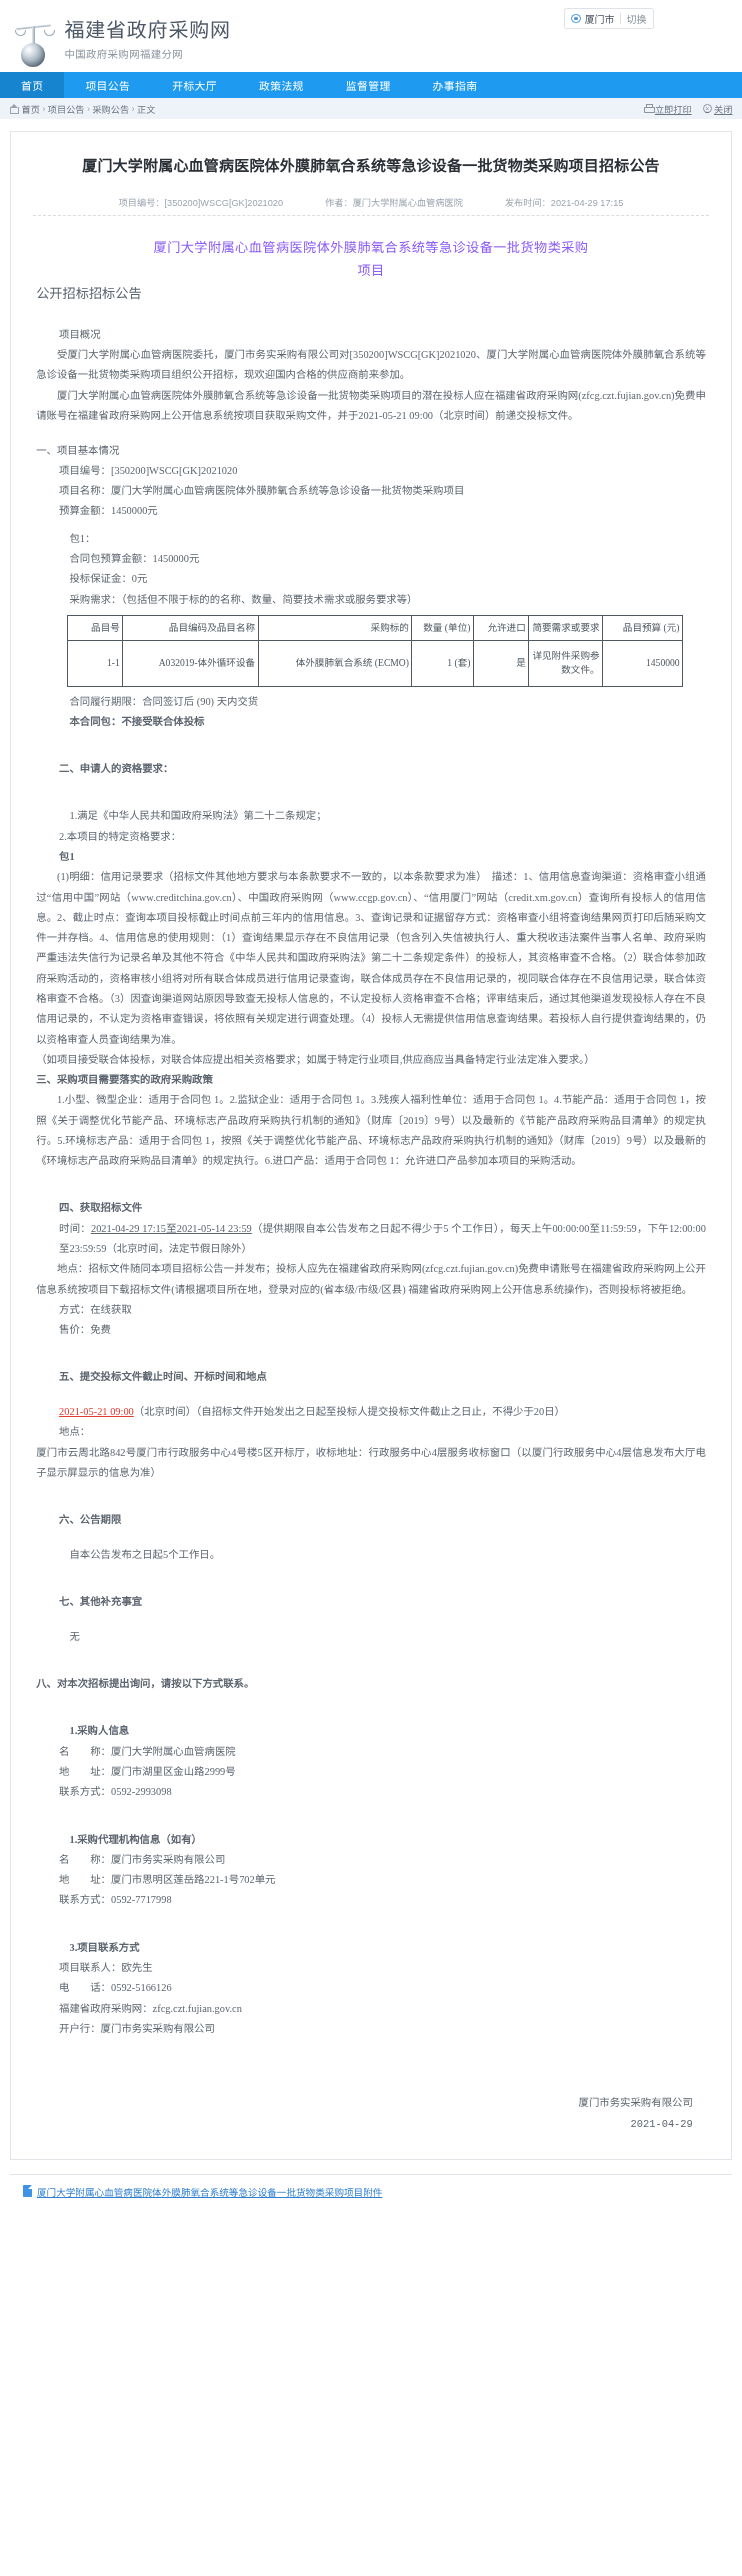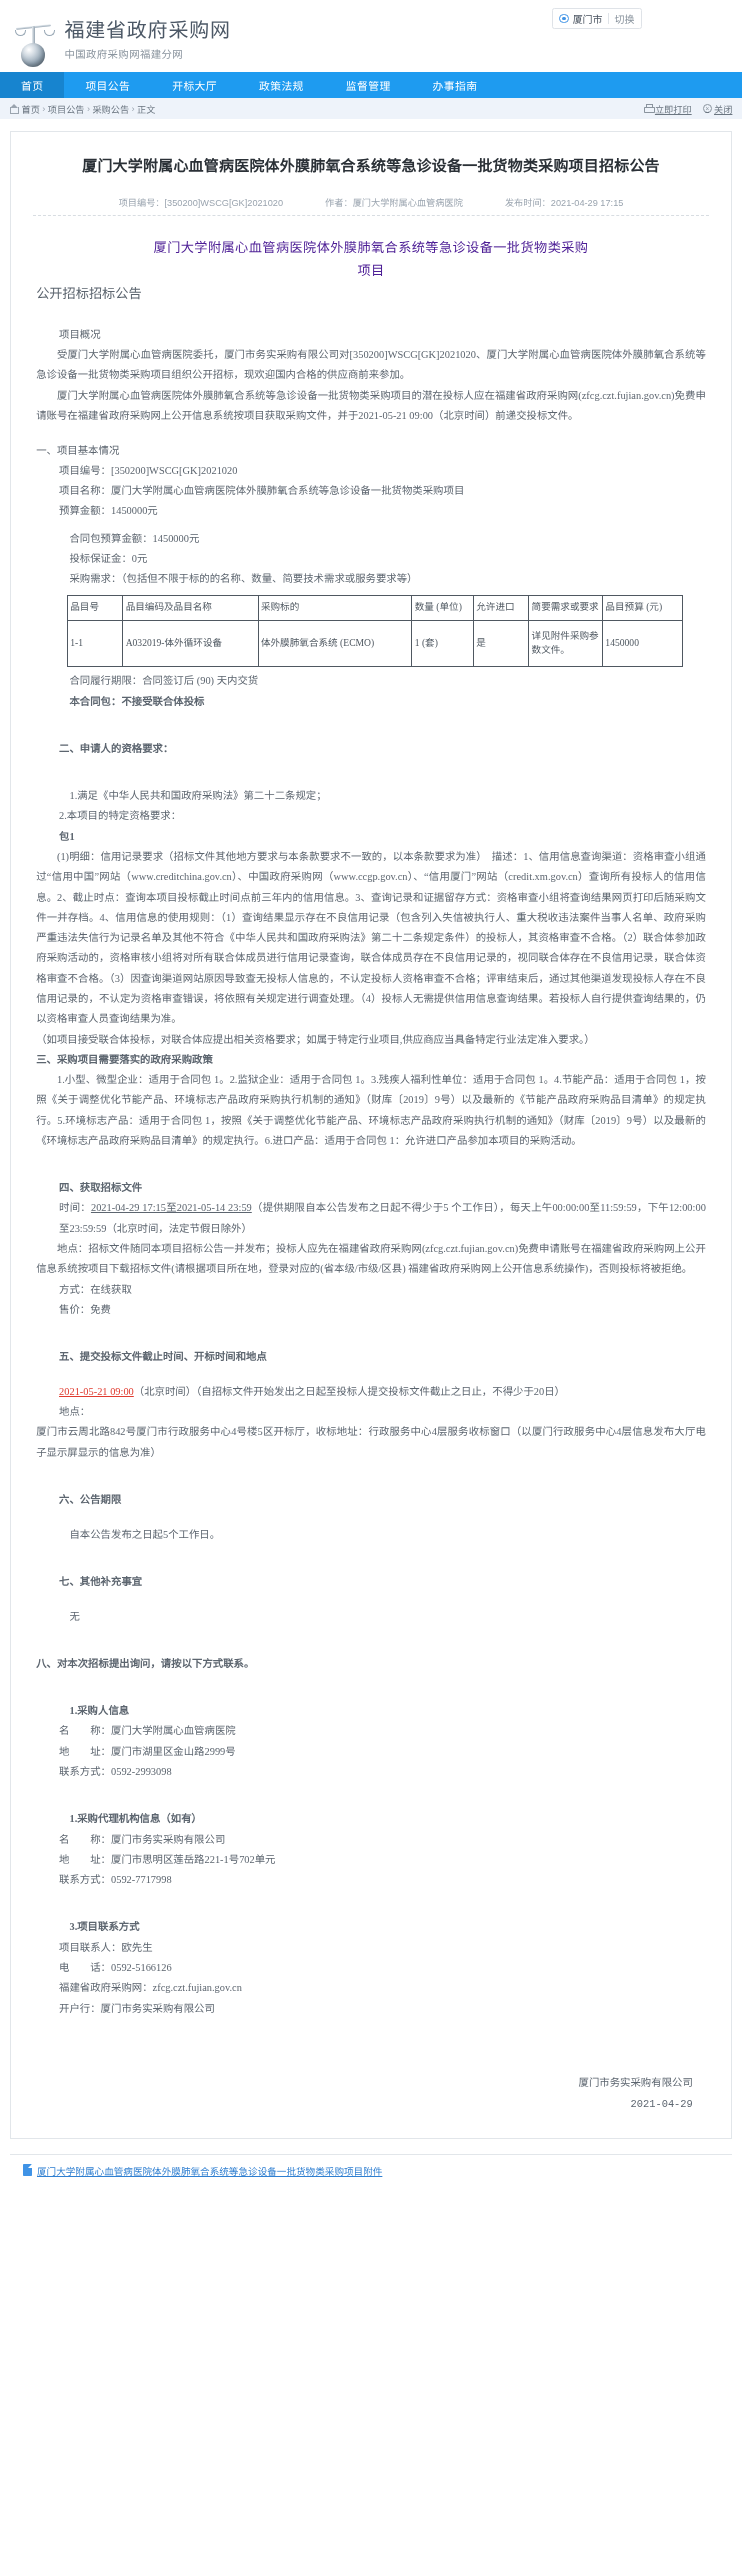--- a/index.html
+++ b/index.html
@@ -50,21 +50,21 @@
   .logo-emblem .pan-r { left:30px; }
   .logo-text { margin-left: 8px; padding-top: 3.2px; }
   .site-title {
     font-size: 20px; color: #4c5866; letter-spacing: 0.8px;
     line-height: 1.15; font-weight: 400;
   }
   .site-subtitle {
     font-size: 10.4px; color: #8a949e; margin-top: 4px; letter-spacing: 0.4px;
   }
   .city-box {
-    position:absolute; right: 100px; top: 8px;
+    position:absolute; right: 88px; top: 8px;
     display:flex; align-items:center;
     border: 0.8px solid #dfe3e8; border-radius: 2.4px;
     height: 21px; padding: 0 6.4px; background:#fff;
   }
   .city-pin {
     width: 9.6px; height: 9.6px; border: 1.3px solid #3f93e6; border-radius: 50%;
     position: relative; margin-right: 4px; flex:0 0 auto;
   }
   .city-pin::after{
     content:""; position:absolute; left:2.4px; top:2.4px; width:3.2px; height:3.2px;
@@ -153,21 +153,21 @@
 
   
   .doc {
     font-family: "Liberation Serif", "DejaVu Serif", serif;
     color: #5c656f;
     font-size: 10.4px;
     line-height: 1.95;
     padding: 21px 3.2px 16px 3.2px;
   }
   .doc-title {
-    text-align:center; font-size: 13.2px; color:#4c1d95;
+    text-align:center; font-size: 13.2px; color:#8b5cf6;
     line-height:1.6; margin-bottom: 1.6px; letter-spacing:0.4px;
   }
   .doc-subtitle {
     text-align:left; font-size: 13.2px; color:#5c656f;
     line-height:1.6; margin-bottom: 21px;
   }
   .p { margin: 0; text-indent: 2em; text-align: justify; }
   .p-flat { margin: 0; text-indent: 0; text-align: justify; }
   .sec-head { margin: 0; text-indent: 0; }
   .blank { height: 14.4px; }
@@ -183,21 +183,21 @@
   .goods-table {
     border-collapse: collapse;
     width: 92%;
     margin: 4.8px 0 4.8px 3.2em;
     font-family: "Liberation Serif","DejaVu Serif",serif;
     font-size: 9.6px;
     color:#4f5861;
   }
   .goods-table th, .goods-table td {
     border: 0.8px solid #4f5861;
-    text-align:left;
+    text-align:right;
     vertical-align: middle;
     padding: 4.8px 2.4px;
     line-height: 1.5;
   }
   .goods-table th { font-weight: normal; }
   .goods-table td.tall { height: 46px; }
 
   
   .sign {
     text-align: right; padding-right: 13px;
@@ -309,20 +309,21 @@
 
     <div class="blank"></div>
 
     <p class="sec-head">一、项目基本情况</p>
     <p class="p ind1">项目编号：[350200]WSCG[GK]2021020</p>
     <p class="p ind1">项目名称：厦门大学附属心血管病医院体外膜肺氧合系统等急诊设备一批货物类采购项目</p>
     <p class="p ind1">预算金额：1450000元</p>
 
     <div class="blank-sm"></div>
 
+    <p class="p ind2">包1：</p>
     <p class="p ind2">合同包预算金额：1450000元</p>
     <p class="p ind2">投标保证金：0元</p>
     <p class="p ind2">采购需求：（包括但不限于标的的名称、数量、简要技术需求或服务要求等）</p>
 
     <table class="goods-table">
       <thead>
         <tr>
           <th style="width:9%">品目号</th>
           <th style="width:22%">品目编码及品目名称</th>
           <th style="width:25%">采购标的</th>

